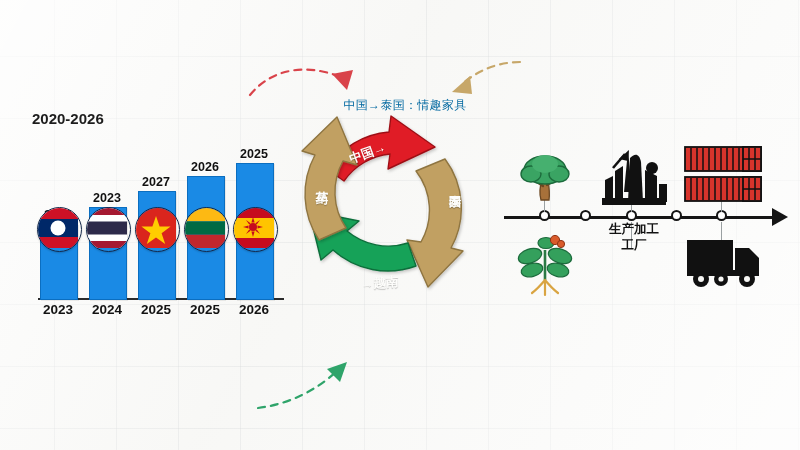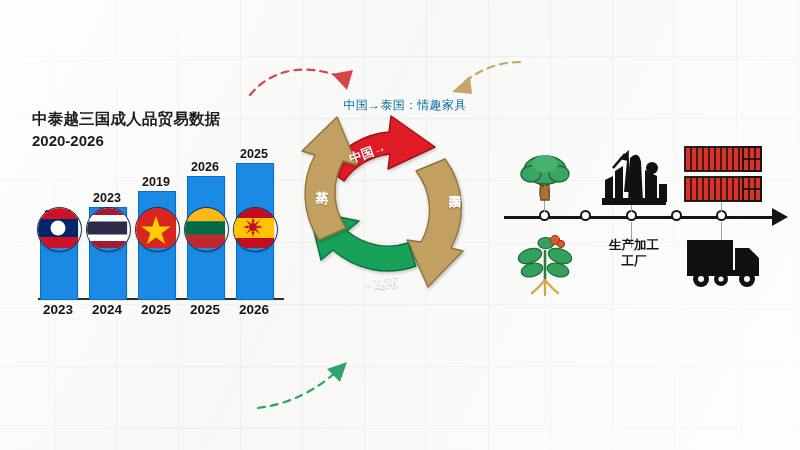--- a/index.html
+++ b/index.html
@@ -96,21 +96,20 @@
 </style>
 </head>
 <body>
 
 <div id="grid-bg"></div>
 <div id="paper-sheen"></div>
 
 <div id="chart-panel">
 
   <div class="chart-title">
-    <span>中泰越三国成人品贸易数据</span>
     <span class="chart-subtitle">2020-2026</span>
   </div>
 
   <div id="plot">
     <div id="axis-line"></div>
 
   <div class="bar-group" style="left: 8px;">
         <div class="bar" style="height: 74px; background: rgb(26, 138, 229); border-color: rgb(11, 110, 192);"></div>
         <div class="bar-label" style="bottom: 78px;">2023</div>
         <div class="flag" style="bottom: 48px;"><svg viewBox="0 0 40 40" width="40" height="40">
@@ -125,21 +124,21 @@
         <div class="bar-label" style="bottom: 95px;">2023</div>
         <div class="flag" style="bottom: 48px;"><svg viewBox="0 0 40 40" width="40" height="40">
             <rect width="40" height="40" fill="#fff"></rect>
             <rect width="40" height="7" y="0" fill="#a51931"></rect>
             <rect width="40" height="7" y="33" fill="#a51931"></rect>
             <rect width="40" height="13" y="13.5" fill="#2d2a4a"></rect>
           </svg></div>
       </div>
       <div class="bar-group" style="left: 106px;">
         <div class="bar" style="height: 107px; background: rgb(26, 138, 229); border-color: rgb(11, 110, 192);"></div>
-        <div class="bar-label" style="bottom: 111px;">2019</div>
+        <div class="bar-label" style="bottom: 111px;">2027</div>
         <div class="flag" style="bottom: 48px;"><svg viewBox="0 0 40 40" width="40" height="40">
             <rect width="40" height="40" fill="#da251d"></rect>
             <path d="M20 8 L23.6 18.6 L34.6 18.6 L25.6 25.2 L29.2 36 L20 29.4 L10.8 36 L14.4 25.2 L5.4 18.6 L16.4 18.6 Z" fill="#ffcd00"></path>
           </svg></div>
       </div>
       <div class="bar-group" style="left: 155px;">
         <div class="bar" style="height: 122px; background: rgb(26, 138, 229); border-color: rgb(11, 110, 192);"></div>
         <div class="bar-label" style="bottom: 126px;">2026</div>
         <div class="flag" style="bottom: 48px;"><svg viewBox="0 0 40 40" width="40" height="40">
             <rect width="40" height="13.4" y="0" fill="#fdb913"></rect>
@@ -334,17 +333,17 @@
     <path d="M50 12 L64 12 L74 22 L74 34 L50 34 Z" fill="#111"></path>
     <rect x="2" y="34" width="72" height="6" fill="#111"></rect>
     <circle cx="16" cy="43" r="8" fill="#111"></circle>
     <circle cx="16" cy="43" r="3" fill="#f7f7f5"></circle>
     <circle cx="36" cy="43" r="7" fill="#111"></circle>
     <circle cx="36" cy="43" r="2.6" fill="#f7f7f5"></circle>
     <circle cx="62" cy="43" r="8" fill="#111"></circle>
     <circle cx="62" cy="43" r="3" fill="#f7f7f5"></circle>
   </svg>
 
-  <div class="tl-lbl" style="left:92px;top:108px;width:84px;">
+  <div class="tl-lbl" style="left:92px;top:92px;width:84px;">
     <div>生产加工</div>
     <div>工厂</div>
   </div>
 </div>
 
 </body></html>

